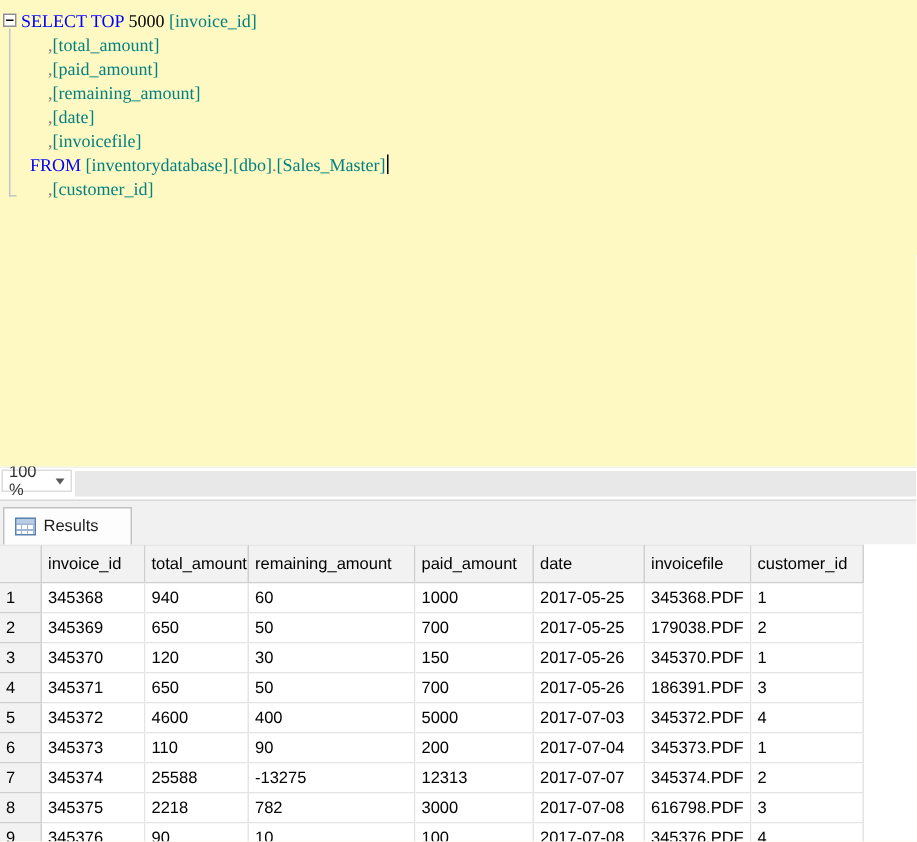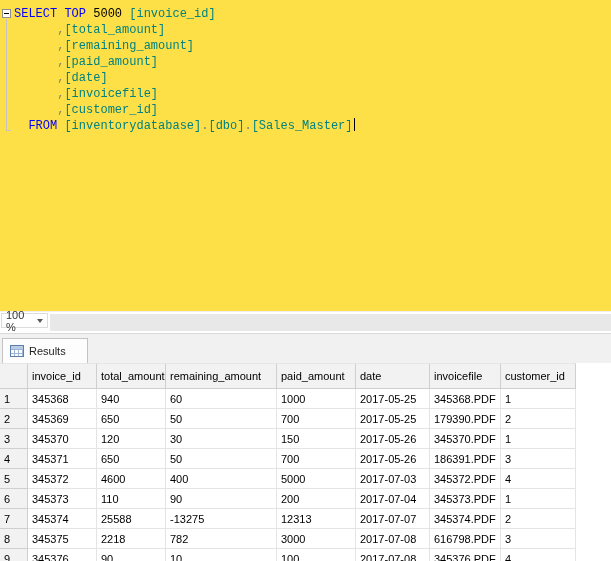--- a/index.html
+++ b/index.html
@@ -6,22 +6,22 @@
   html, body { background: #fff; }
   .screen {
     width: 611px; height: 561px;
     position: relative; overflow: hidden;
     background: #fff;
     font-family: "Liberation Sans", "DejaVu Sans", sans-serif;
   }
 
   
   .editor {
-    position: relative; height: 311px; background: #fde047;
-    font-family: Liberation Mono, monospace;
+    position: relative; height: 311px; background: #fef9c3;
+    font-family: Liberation Serif, serif;
     font-size: 12px; color: #000;
   }
   .collapse-box {
     position: absolute; left: 2px; top: 9px;
     width: 9px; height: 9px; border: 1px solid #8f8f8f; background: #fff; z-index: 2;
   }
   .collapse-box::after {
     content: ""; position: absolute; left: 1px; right: 1px; top: 3px; height: 1px; background: #000;
   }
   .outline-line {
@@ -125,26 +125,26 @@
   <div class="editor">
     <div class="collapse-box"></div>
     <div class="outline-line"></div>
     <div class="code">
       <div class="comment-clip">
         
       </div>
       <div id="code-lines">
           <div class="code-line"><span class="tok-kw">SELECT</span><span class="tok-pl"> </span><span class="tok-kw">TOP</span><span class="tok-pl"> </span><span class="tok-num">5000</span><span class="tok-pl"> </span><span class="tok-id">[invoice_id]</span></div>
           <div class="code-line"><span class="tok-pl">      </span><span class="tok-op">,</span><span class="tok-id">[total_amount]</span></div>
+          <div class="code-line"><span class="tok-pl">      </span><span class="tok-op">,</span><span class="tok-id">[paid_amount]</span></div>
           <div class="code-line"><span class="tok-pl">      </span><span class="tok-op">,</span><span class="tok-id">[remaining_amount]</span></div>
-          <div class="code-line"><span class="tok-pl">      </span><span class="tok-op">,</span><span class="tok-id">[paid_amount]</span></div>
           <div class="code-line"><span class="tok-pl">      </span><span class="tok-op">,</span><span class="tok-id">[date]</span></div>
           <div class="code-line"><span class="tok-pl">      </span><span class="tok-op">,</span><span class="tok-id">[invoicefile]</span></div>
+          <div class="code-line"><span class="tok-pl">  </span><span class="tok-kw">FROM</span><span class="tok-pl"> </span><span class="tok-id">[inventorydatabase]</span><span class="tok-op">.</span><span class="tok-id">[dbo]</span><span class="tok-op">.</span><span class="tok-id">[Sales_Master]</span><span class="caret"></span></div>
           <div class="code-line"><span class="tok-pl">      </span><span class="tok-op">,</span><span class="tok-id">[customer_id]</span></div>
-          <div class="code-line"><span class="tok-pl">  </span><span class="tok-kw">FROM</span><span class="tok-pl"> </span><span class="tok-id">[inventorydatabase]</span><span class="tok-op">.</span><span class="tok-id">[dbo]</span><span class="tok-op">.</span><span class="tok-id">[Sales_Master]</span><span class="caret"></span></div>
         </div>
     </div>
   </div>
 
   <div class="zoombar">
     <div class="zoom-dd">
       <span>100 %</span>
       <span class="dd-arrow"></span>
     </div>
     <div class="hscroll"></div>
@@ -192,21 +192,21 @@
             <td>345368.PDF</td>
             <td>1</td>
           </tr>
           <tr>
             <td class="rownum">2</td>
             <td>345369</td>
             <td>650</td>
             <td>50</td>
             <td>700</td>
             <td>2017-05-25</td>
-            <td>179390.PDF</td>
+            <td>179038.PDF</td>
             <td>2</td>
           </tr>
           <tr>
             <td class="rownum">3</td>
             <td>345370</td>
             <td>120</td>
             <td>30</td>
             <td>150</td>
             <td>2017-05-26</td>
             <td>345370.PDF</td>

